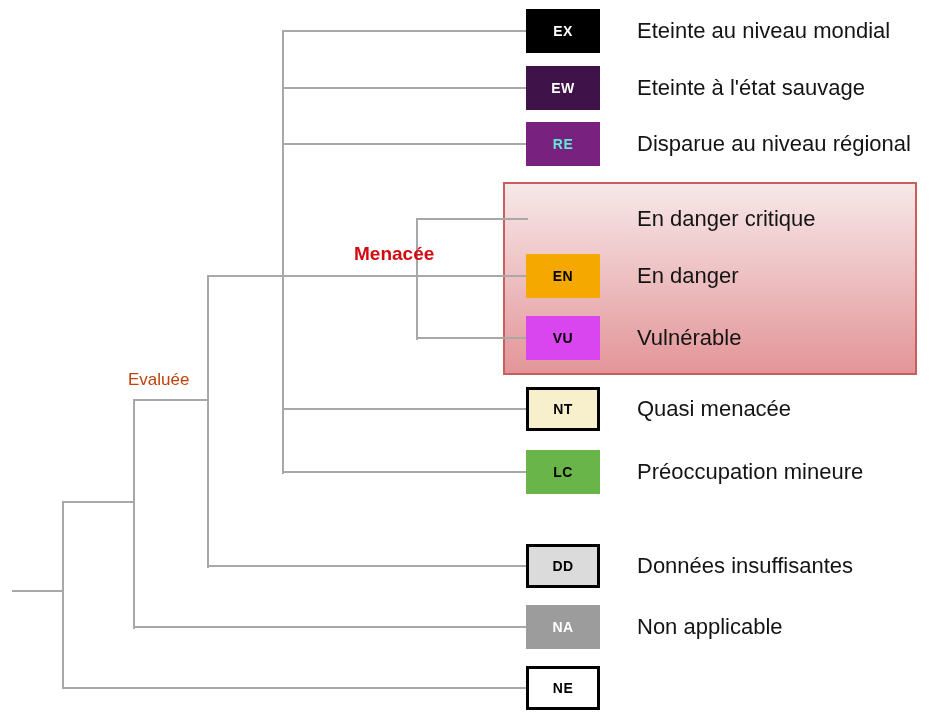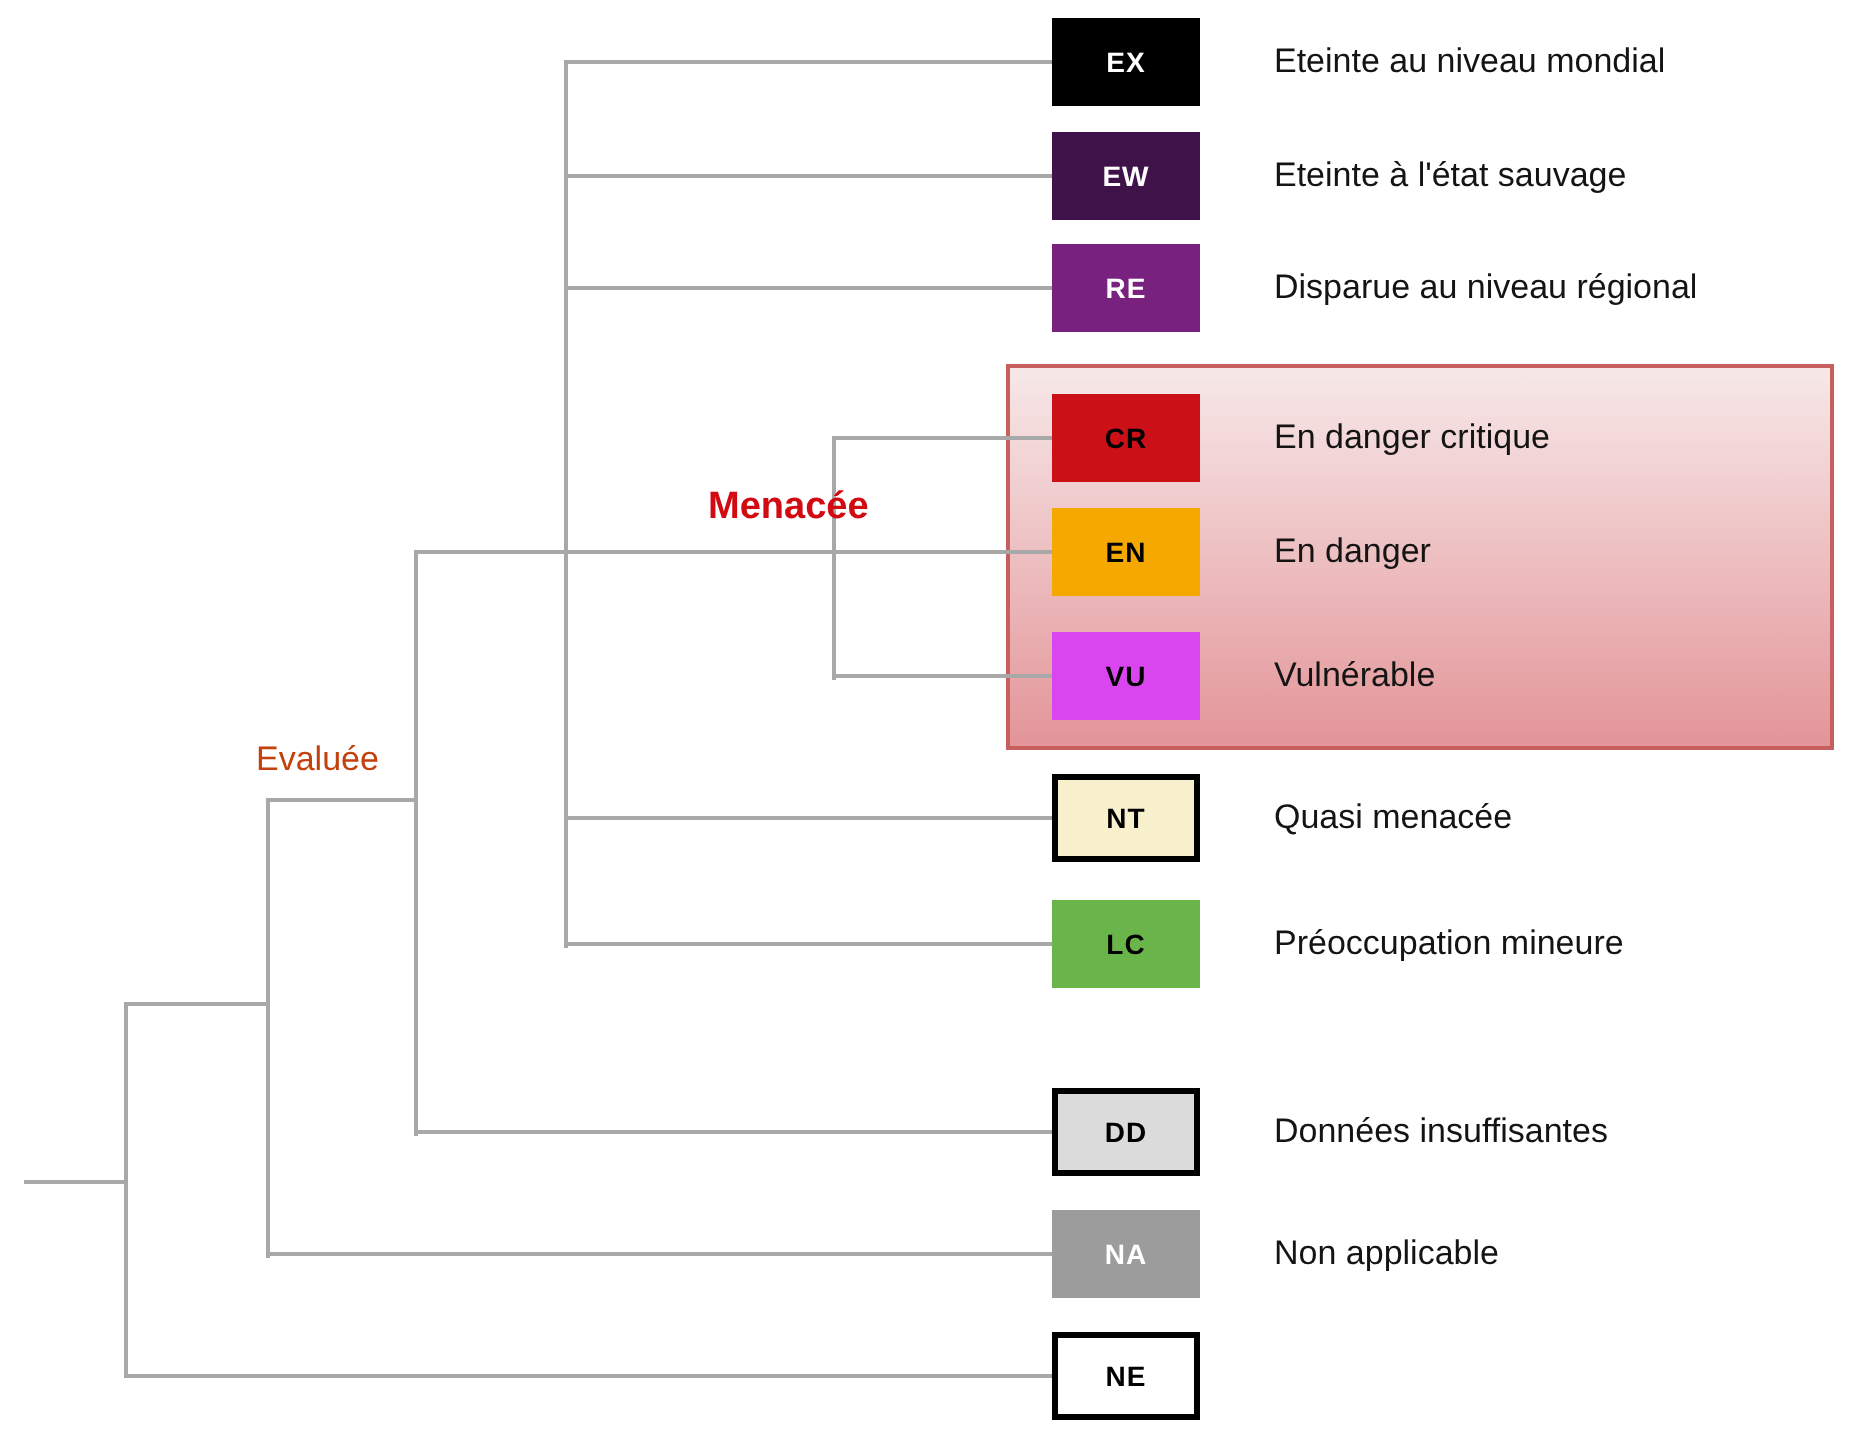--- a/index.html
+++ b/index.html
@@ -34,21 +34,21 @@
     width: 74px; height: 44px;
     box-sizing: border-box;
     border: 0 solid #000000;
     display: flex; align-items: center; justify-content: center;
     font-size: 14px; font-weight: bold; letter-spacing: 0.5px;
     z-index: 3;
   }
   .cat-label {
     position: absolute; left: 637px; top: 0; height: 44px;
     display: flex; align-items: center;
-    font-size: 17px; color: #141414;
+    font-size: 22px; color: #141414;
     white-space: nowrap;
     z-index: 3;
   }
 
   .group-label { position: absolute; z-index: 3; white-space: nowrap; }
   #menacee-label { left: 306px; top: 243px; font-size: 19px; font-weight: bold; color: #d20a11; margin-left: 48px; }
   #evaluee-label { left: 128px; top: 370px; font-size: 17px; color: #c2410c; }
 </style>
 </head>
 <body>
@@ -85,26 +85,25 @@
     <div class="cat-box" style="background-color: rgb(0, 0, 0); color: rgb(255, 255, 255); border-width: 0px;">EX</div>
     <div class="cat-label">Eteinte au niveau mondial</div>
   </div>
 
   <div class="cat-row" style="top:66px">
     <div class="cat-box" style="background-color: rgb(63, 18, 73); color: rgb(255, 255, 255); border-width: 0px;">EW</div>
     <div class="cat-label">Eteinte à l'état sauvage</div>
   </div>
 
   <div class="cat-row" style="top:122px">
-    <div class="cat-box" style="background-color: rgb(120, 33, 126); color: #ffffff; border-width: 0px;">RE</div>
+    <div class="cat-box" style="background-color: rgb(120, 33, 126); color: #5eead4; border-width: 0px;">RE</div>
     <div class="cat-label">Disparue au niveau régional</div>
   </div>
 
   <div class="cat-row" style="top:197px">
-    <div class="cat-box" style="background-color: rgb(203, 17, 23); color: rgb(0, 0, 0); border-width: 0px;">CR</div>
     <div class="cat-label">En danger critique</div>
   </div>
 
   <div class="cat-row" style="top:254px">
     <div class="cat-box" style="background-color: rgb(244, 168, 0); color: rgb(0, 0, 0); border-width: 0px;">EN</div>
     <div class="cat-label">En danger</div>
   </div>
 
   <div class="cat-row" style="top:316px">
     <div class="cat-box" style="background-color: #d946ef; color: rgb(0, 0, 0); border-width: 0px;">VU</div>

